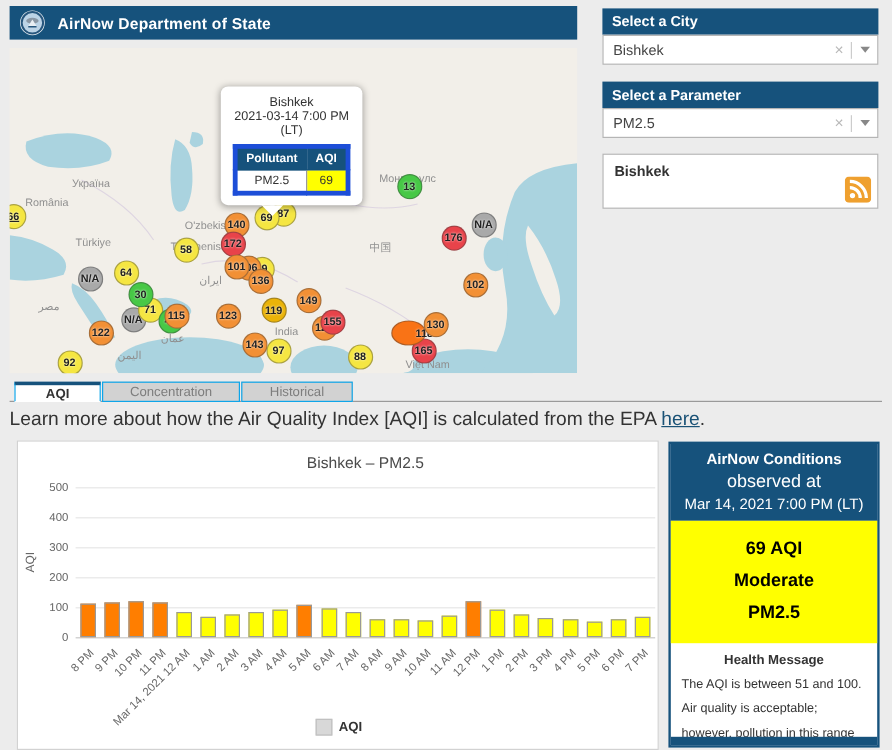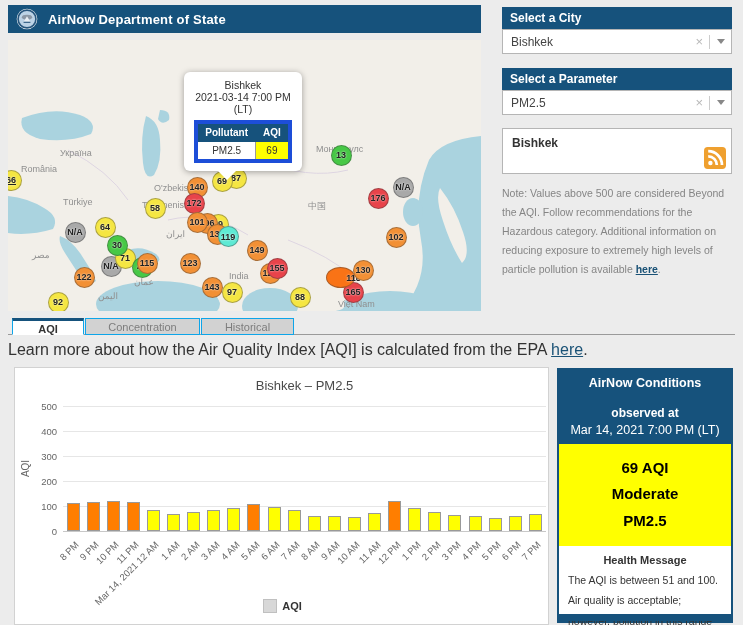--- a/index.html
+++ b/index.html
@@ -63,21 +63,21 @@
   .xlab{position:absolute;width:110px;text-align:right;font-size:9.5px;color:#666;white-space:nowrap;
         transform:rotate(-45deg);transform-origin:100% 0;}
   .legend{position:absolute;left:0;top:231px;width:535px;display:flex;justify-content:center;align-items:center;gap:5px;cursor:pointer;}
   .legend .swatch{width:12px;height:12px;background:#d8d8d8;border:1px solid #c0c0c0;}
   .legend .ltext{font-size:11px;font-weight:bold;color:#333;}
 
   
   .cond{left:557px;top:368px;width:176px;height:255px;background:#fff;border:2px solid #16527C;box-sizing:border-box;}
   .cond-head{background:#16527C;color:#fff;text-align:center;padding:6px 2px 7px;}
   .cond-head .t1{font-size:12.5px;font-weight:bold;}
-  .cond-head .t2{font-size:12px;font-weight:bold;margin-top:16px;}
+  .cond-head .t2{font-size:15px;font-weight:normal;margin-top:3px;}
   .cond-head .t3{font-size:12.5px;font-weight:normal;margin-top:3px;}
   .cond-aqi{background:#FFFF00;text-align:center;padding:11px 0 12px;color:#000;}
   .cond-aqi div{font-size:15px;font-weight:bold;line-height:1.75;}
   .cond-health-h{text-align:center;font-size:11px;font-weight:bold;color:#333;margin:8px 0 4px;}
   .cond-health{font-size:10.5px;color:#333;line-height:1.95;padding:0 9px;}
   .cond-foot{position:absolute;bottom:0;left:0;right:0;height:7px;background:#16527C;}
 </style>
 </head>
 <body>
 
@@ -151,21 +151,21 @@
         <div class="marker" style="left: 65.5px; top: 226.5px; background: rgb(242, 144, 53);">122</div>
         <div class="marker" style="left: 39.5px; top: 251.5px; background: rgb(245, 230, 66);">92</div>
         <div class="marker" style="left: 178.5px; top: 136.5px; background: rgb(242, 144, 53);">140</div>
         <div class="marker" style="left: 175.5px; top: 152.5px; background: rgb(232, 67, 74);">172</div>
         <div class="marker" style="left: 217.5px; top: 127.5px; background: rgb(245, 230, 66);">87</div>
         <div class="marker" style="left: 203.5px; top: 130.5px; background: rgb(245, 230, 66);">69</div>
         <div class="marker" style="left: 199.5px; top: 173.5px; background: rgb(245, 230, 66);">69</div>
         <div class="marker" style="left: 188.5px; top: 172.5px; background: rgb(242, 144, 53);">106</div>
         <div class="marker" style="left: 178.5px; top: 171.5px; background: rgb(242, 144, 53);">101</div>
         <div class="marker" style="left: 198.5px; top: 183.5px; background: rgb(242, 144, 53);">136</div>
-        <div class="marker" style="left: 209.5px; top: 186px; background: #5eead4;">119</div>
+        <div class="marker" style="left: 209.5px; top: 208px; background: #eab308;">119</div>
         <div class="marker" style="left: 238.5px; top: 199.5px; background: rgb(242, 144, 53);">149</div>
         <div class="marker" style="left: 171.5px; top: 212.5px; background: rgb(242, 144, 53);">123</div>
         <div class="marker" style="left: 193.5px; top: 236.5px; background: rgb(242, 144, 53);">143</div>
         <div class="marker" style="left: 213.5px; top: 241.5px; background: rgb(245, 230, 66);">97</div>
         <div class="marker" style="left: 251.5px; top: 222.5px; background: rgb(242, 144, 53);">120</div>
         <div class="marker" style="left: 258.5px; top: 217.5px; background: rgb(232, 67, 74);">155</div>
         <div class="marker" style="left: 281.5px; top: 246.5px; background: rgb(245, 230, 66);">88</div>
         <div class="marker" style="left: 306.5px; top: 241.5px; background: rgb(232, 67, 74); margin-left: 28px;">165</div>
         <div class="marker" style="left: 317.5px; top: 227px; background: #f97316; padding-left: 27px;">118</div>
         <div class="marker" style="left: 344.5px; top: 219.5px; background: rgb(242, 144, 53);">130</div>
@@ -213,21 +213,20 @@
   <div class="abs rss-box">
     <span class="rss-city">Bishkek</span>
     <svg class="rss-icon" viewBox="0 0 24 24">
       <rect width="24" height="24" rx="4" fill="#EFA02F"></rect>
       <circle cx="7" cy="17.4" r="2.4" fill="#fff"></circle>
       <path d="M4.6 10.2 a9.4 9.4 0 0 1 9.4 9.4" stroke="#fff" stroke-width="3" fill="none"></path>
       <path d="M4.6 4.6 a15 15 0 0 1 15 15" stroke="#fff" stroke-width="3" fill="none"></path>
     </svg>
   </div>
 
-  <div class="abs note"><span>Note: Values above 500 are considered Beyond the AQI. Follow recommendations for the Hazardous category. Additional information on reducing exposure to extremely high levels of particle pollution is available </span><a>here</a><span>.</span></div>
 
   <div class="abs tabs">
     <div class="tab active" style="left:4px;width:72px">AQI</div>
     <div class="tab inactive" style="left:77px;width:115px">Concentration</div>
     <div class="tab inactive" style="left:193px;width:93px">Historical</div>
   </div>
 
   <div class="abs learn"><span>Learn more about how the Air Quality Index [AQI] is calculated from the EPA </span><a>here</a><span>.</span></div>
 
   <div class="abs chart-panel">

